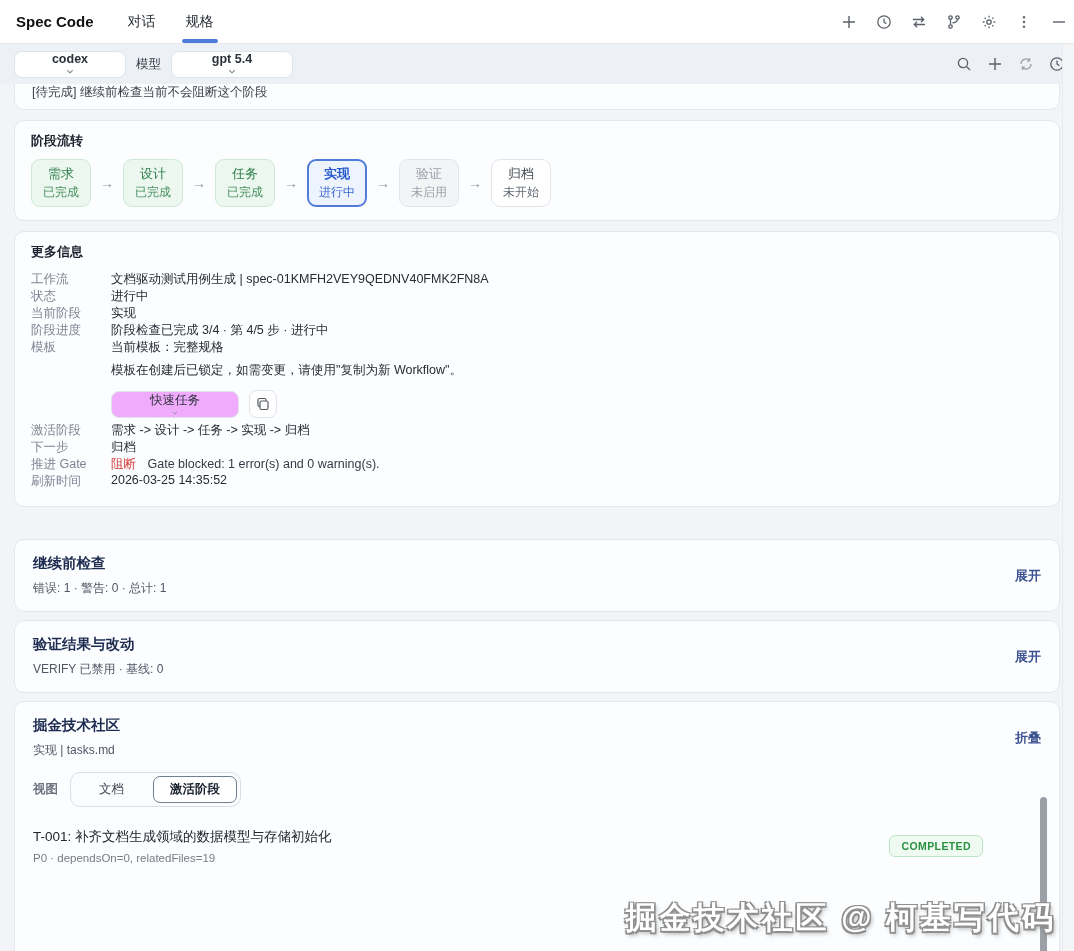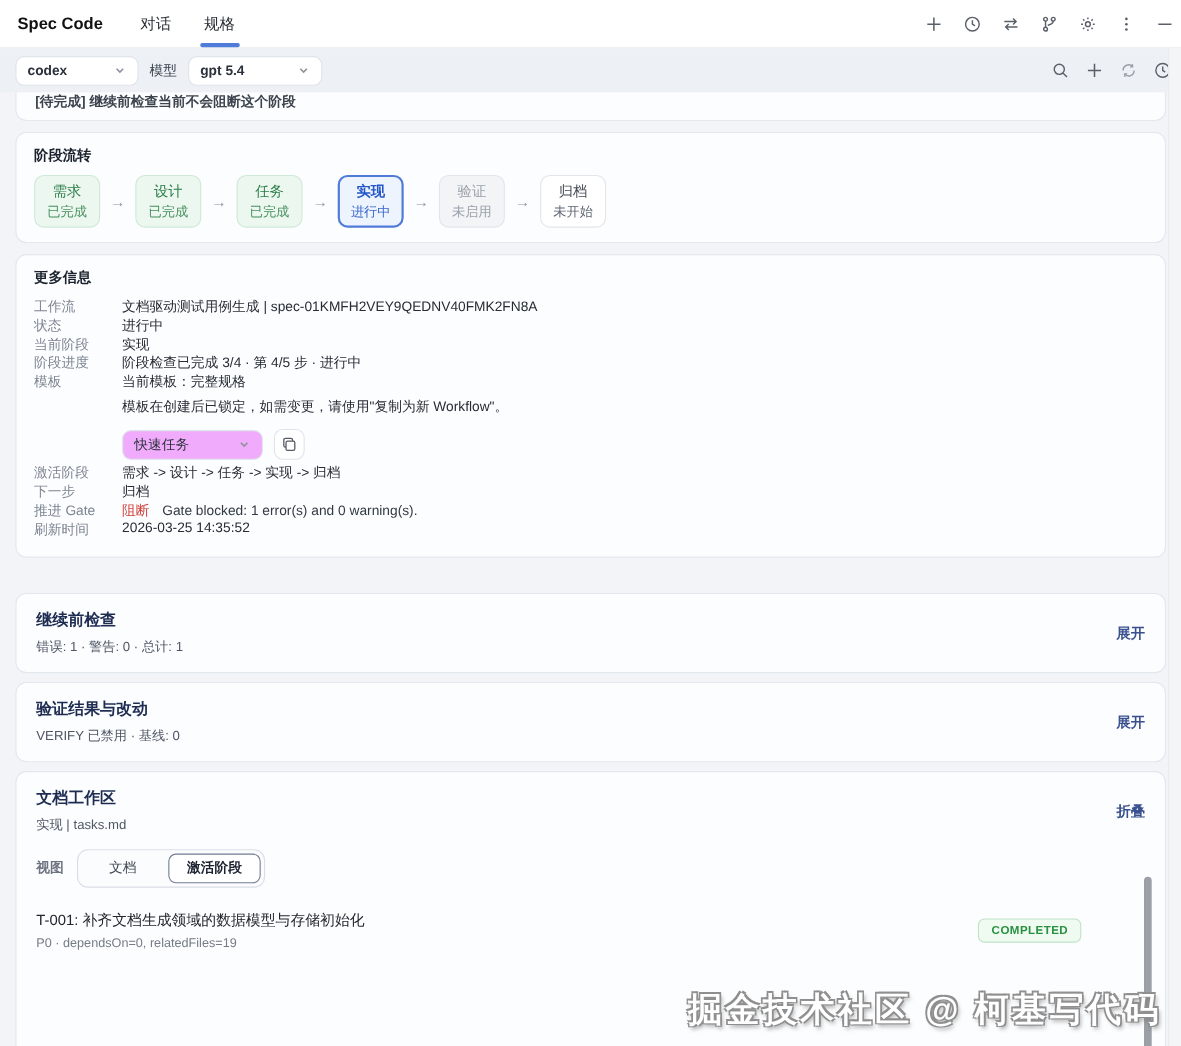--- a/index.html
+++ b/index.html
@@ -11,33 +11,33 @@
   .app-title { font-size:15px; font-weight:bold; color:#111; }
   .tabs { display:flex; gap:30px; margin-left:34px; height:100%;text-align:center; }
   .tab { font-size:14px; color:#2a2f37; display:flex; align-items:center; height:100%; position:relative; cursor:pointer; }
   .tab.active::after { content:""; position:absolute; left:-4px; right:-4px; bottom:0; height:4px; background:#4f7bd9; border-radius:3px; }
   .hdr-icons { margin-left:auto; display:flex; align-items:center; gap:17px; }
   .icon-btn { width:18px; height:18px; display:inline-flex; align-items:center; justify-content:center; color:#5a6069; }
   .icon-btn svg { display:block; }
 
   
   .toolbar { height:40px; background:#edf0f5; display:flex; align-items:center; padding:0 14px; gap:10px; }
-  .select { background:#fff; border:1px solid #dfe3ea; border-radius:8px; height:27px; display:flex; align-items:center; justify-content:space-between; padding:0 10px; font-size:12.5px; color:#2b313b; cursor:pointer; }
+  .select { background:#fff; border:1px solid #dfe3ea; border-radius:8px; height:27px; display:flex; align-items:center; justify-content:space-between; padding:0 10px; font-size:12.5px; color:#2b313b; cursor:pointer;flex-direction:column; }
   .select.provider { width:112px; font-weight:bold; }
   .select.model { width:122px; font-weight:bold; }
   .tb-label { font-size:12.5px; color:#3a414c; }
   .status-pill { border:1px solid #dde1e8; background:#fbfcfd; border-radius:14px; height:27px; display:flex; align-items:center; padding:0 13px; font-size:12.5px; color:#3a424f; }
   .tb-icons { margin-left:auto; display:flex; align-items:center; gap:13px; }
 
   
   .content { position:relative; height:867px; padding:0 14px; overflow:hidden; }
   .card { background:#fcfdfe; border:1px solid #e3e7ee; border-radius:10px; }
 
   .notice-card { height:56px; margin-top:-30px; display:flex; align-items:flex-end; padding:0 17px 8px; }
-  .notice-text { font-size:12.5px; color:#3c434d;font-weight:bold; }
+  .notice-text { font-size:12.5px; color:#3c434d; }
 
   
   .stage-card { margin-top:10px; padding:11px 16px 13px; }
   .card-title-sm { font-size:13px; font-weight:bold; color:#1b222e; }
   .stages { display:flex; align-items:center; gap:9px; margin-top:9px; }
   .stage-chip { border-radius:9px; padding:5px 11px; text-align:center; line-height:1.45; }
   .stage-chip .s-name { font-size:13px; }
   .stage-chip .s-status { font-size:12px; }
   .stage-chip.done { background:#ecf7ef; border:1px solid #cfe9d6; color:#2a7d49; }
   .stage-chip.done .s-status { color:#47905f; }
@@ -295,21 +295,21 @@
     <div>
       <div class="sec-title">验证结果与改动</div>
       <div class="sec-sub">VERIFY 已禁用 · 基线: 0</div>
     </div>
     <div class="sec-action">展开</div>
   </div>
 
   <div class="card ws-card">
     <div class="ws-head">
       <div>
-        <div class="sec-title">文档工作区</div>
+        <div class="sec-title">掘金技术社区</div>
         <div class="sec-sub">实现 | tasks.md</div>
       </div>
       <div class="sec-action">折叠</div>
     </div>
 
     <div class="view-row">
       <span class="view-label">视图</span>
       <div class="seg-wrap">
         <button class="seg-btn">文档</button>
         <button class="seg-btn active">激活阶段</button>

